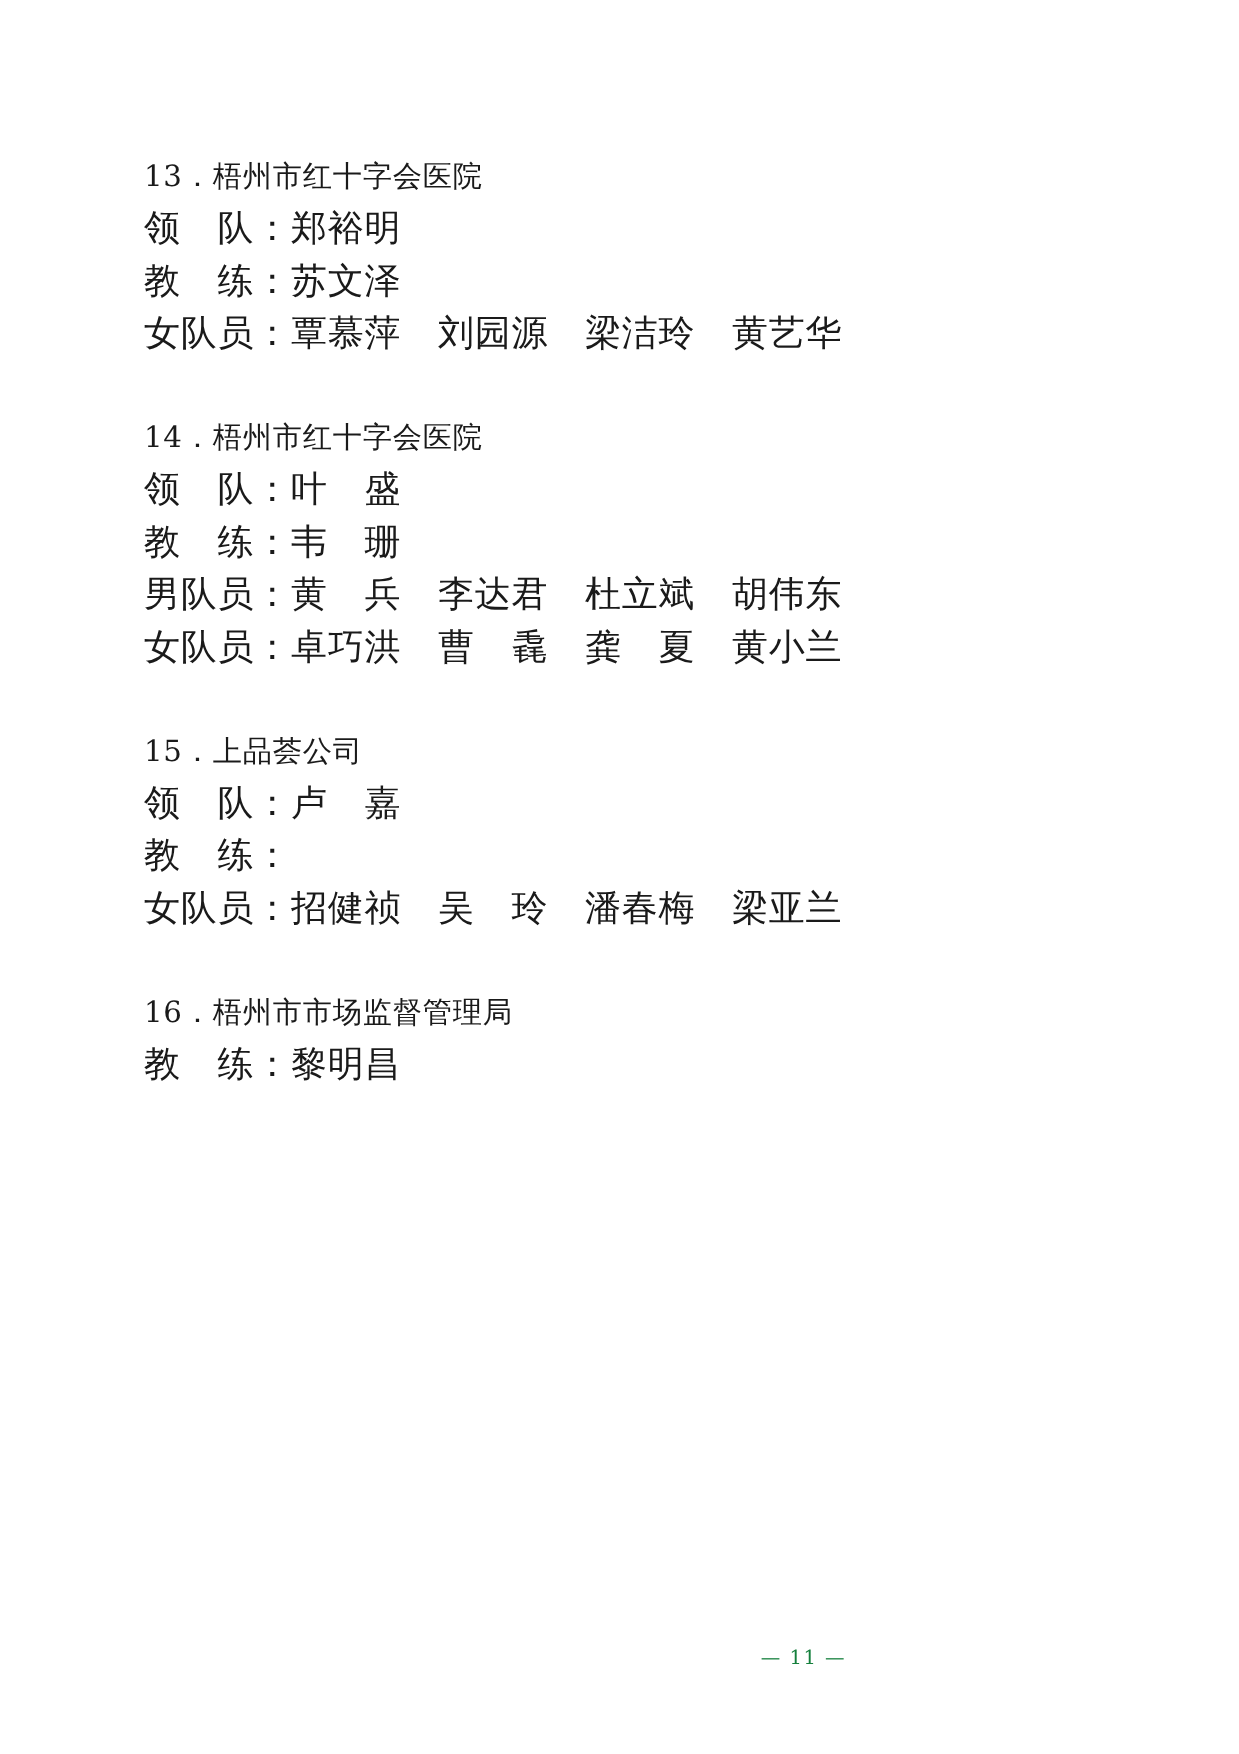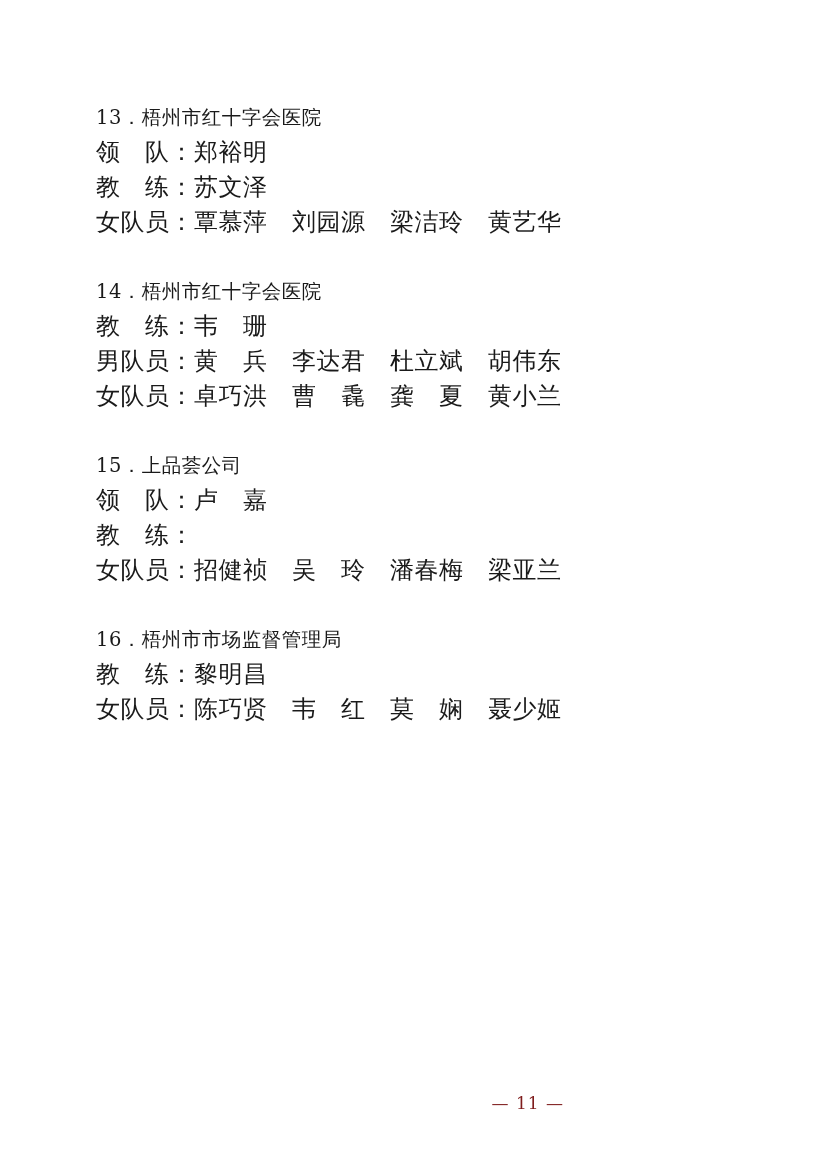--- a/index.html
+++ b/index.html
@@ -49,55 +49,55 @@
   .num {
     font-family: "DejaVu Serif", "Liberation Serif", serif;
   }
   .label {
     display: inline-block;
   }
   .footer {
     position: absolute;
     right: 90px;
     bottom: 56px;
-    font-size: 17px;
+    font-size: 13px;
     letter-spacing: 1px;
-    color: #7f1d1d;
+    color: #15803d;
     white-space: pre;
   }
 </style>
 </head>
 <body>
 
 <div class="page">
   <div class="content">
 
     <div class="team-block">
       <div class="team-title"><span class="num">13．</span><span>梧州市红十字会医院</span></div>
       <div class="line"><span class="label">领　队：</span><span>郑裕明</span></div>
       <div class="line"><span class="label">教　练：</span><span>苏文泽</span></div>
       <div class="line"><span class="label">女队员：</span><span>覃慕萍　刘园源　梁洁玲　黄艺华</span></div>
     </div>
 
     <div class="team-block">
       <div class="team-title"><span class="num">14．</span><span>梧州市红十字会医院</span></div>
+      <div class="line"><span class="label">领　队：</span><span>叶　盛</span></div>
       <div class="line"><span class="label">教　练：</span><span>韦　珊</span></div>
       <div class="line"><span class="label">男队员：</span><span>黄　兵　李达君　杜立斌　胡伟东</span></div>
       <div class="line"><span class="label">女队员：</span><span>卓巧洪　曹　毳　龚　夏　黄小兰</span></div>
     </div>
 
     <div class="team-block">
       <div class="team-title"><span class="num">15．</span><span>上品荟公司</span></div>
       <div class="line"><span class="label">领　队：</span><span>卢　嘉</span></div>
       <div class="line"><span class="label">教　练：</span><span></span></div>
       <div class="line"><span class="label">女队员：</span><span>招健祯　吴　玲　潘春梅　梁亚兰</span></div>
     </div>
 
     <div class="team-block">
       <div class="team-title"><span class="num">16．</span><span>梧州市市场监督管理局</span></div>
       <div class="line"><span class="label">教　练：</span><span>黎明昌</span></div>
-      <div class="line"><span class="label">女队员：</span><span>陈巧贤　韦　红　莫　娴　聂少姬</span></div>
     </div>
 
   </div>
 
   <div class="footer">— 11 —</div>
 </div>
 
 </body></html>

